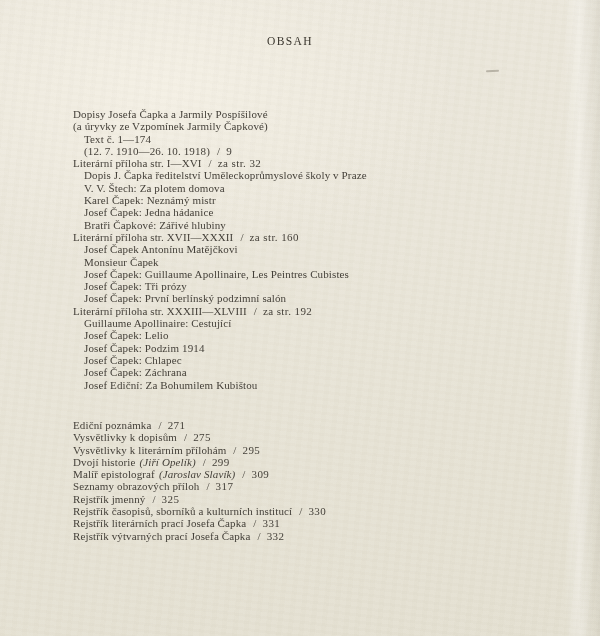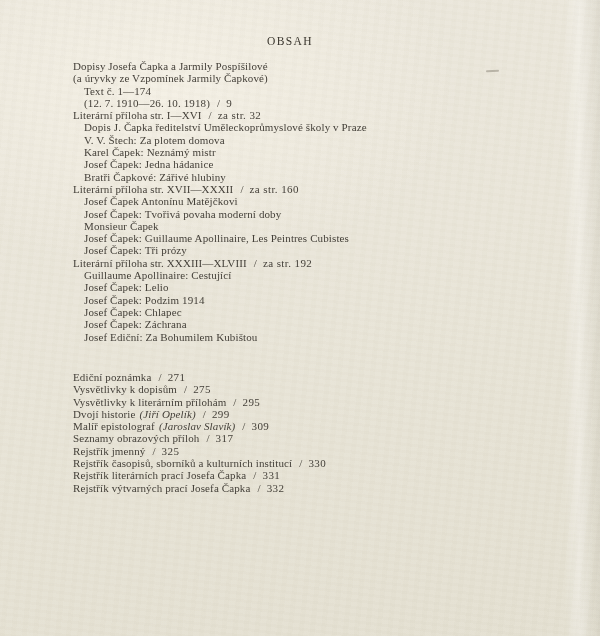--- a/index.html
+++ b/index.html
@@ -23,21 +23,21 @@
       repeating-linear-gradient(96deg, rgba(110,100,85,0.014) 0 5px, rgba(255,255,255,0.015) 5px 11px);
   }
   .title {
     position: absolute;
     top: 35px; left: 0; width: 580px;
     text-align: center;
     font-size: 11.5px;
     letter-spacing: 1.4px;
     color: #38342c;
   }
-  .block { position: absolute; left: 73px; }
+  .block { position: absolute; left: 73px; margin-top: 48px; }
   .b1 { top: 60px; }
   .b2 { top: 371px; }
   .line {
     white-space: nowrap;
     font-size: 11px;
     line-height: 12.3px;
     height: 12.3px;
     letter-spacing: 0.12px;
   }
   .indent-0 { padding-left: 0; }
@@ -67,24 +67,24 @@
       <div class="line indent-1"><span class="t">Text č. 1—174</span></div>
       <div class="line indent-1"><span class="t">(12. 7. 1910—26. 10. 1918)</span><span class="sl">/</span><span class="pg">9</span></div>
       <div class="line indent-0"><span class="t">Literární příloha str. I—XVI</span><span class="sl">/</span><span class="pg">za str. 32</span></div>
       <div class="line indent-1"><span class="t">Dopis J. Čapka ředitelství Uměleckoprůmyslové školy v Praze</span></div>
       <div class="line indent-1"><span class="t">V. V. Štech: Za plotem domova</span></div>
       <div class="line indent-1"><span class="t">Karel Čapek: Neznámý mistr</span></div>
       <div class="line indent-1"><span class="t">Josef Čapek: Jedna hádanice</span></div>
       <div class="line indent-1"><span class="t">Bratři Čapkové: Zářivé hlubiny</span></div>
       <div class="line indent-0"><span class="t">Literární příloha str. XVII—XXXII</span><span class="sl">/</span><span class="pg">za str. 160</span></div>
       <div class="line indent-1"><span class="t">Josef Čapek Antonínu Matějčkovi</span></div>
-      <div class="line indent-1"><span class="t">Josef Čapek: Tvořivá povaha moderní doby</span></div>
       <div class="line indent-1"><span class="t">Monsieur Čapek</span></div>
       <div class="line indent-1"><span class="t">Josef Čapek: Guillaume Apollinaire, Les Peintres Cubistes</span></div>
       <div class="line indent-1"><span class="t">Josef Čapek: Tři prózy</span></div>
+      <div class="line indent-1"><span class="t">Josef Čapek: První berlínský podzimní salón</span></div>
       <div class="line indent-0"><span class="t">Literární příloha str. XXXIII—XLVIII</span><span class="sl">/</span><span class="pg">za str. 192</span></div>
       <div class="line indent-1"><span class="t">Guillaume Apollinaire: Cestující</span></div>
       <div class="line indent-1"><span class="t">Josef Čapek: Lelio</span></div>
       <div class="line indent-1"><span class="t">Josef Čapek: Podzim 1914</span></div>
       <div class="line indent-1"><span class="t">Josef Čapek: Chlapec</span></div>
       <div class="line indent-1"><span class="t">Josef Čapek: Záchrana</span></div>
       <div class="line indent-1"><span class="t">Josef Ediční: Za Bohumilem Kubištou</span></div>
     </div>
   <div class="block b2">
       <div class="line indent-0"><span class="t">Ediční poznámka</span><span class="sl">/</span><span class="pg">271</span></div>

